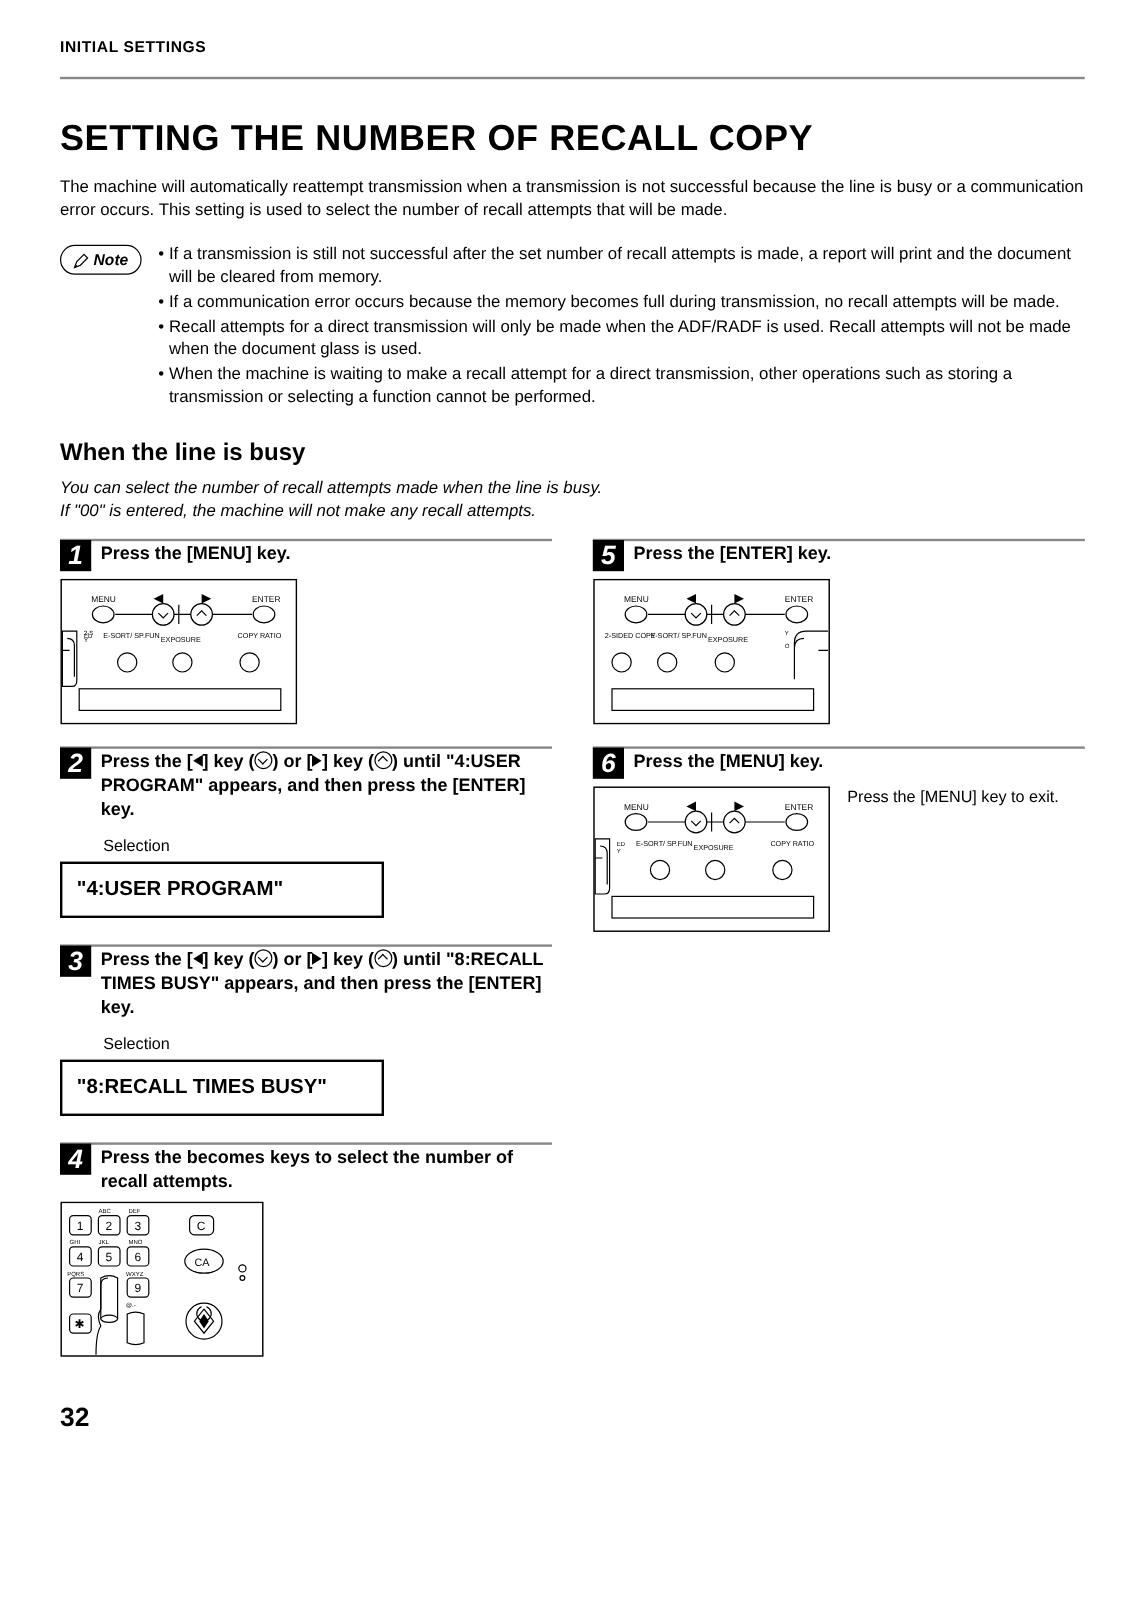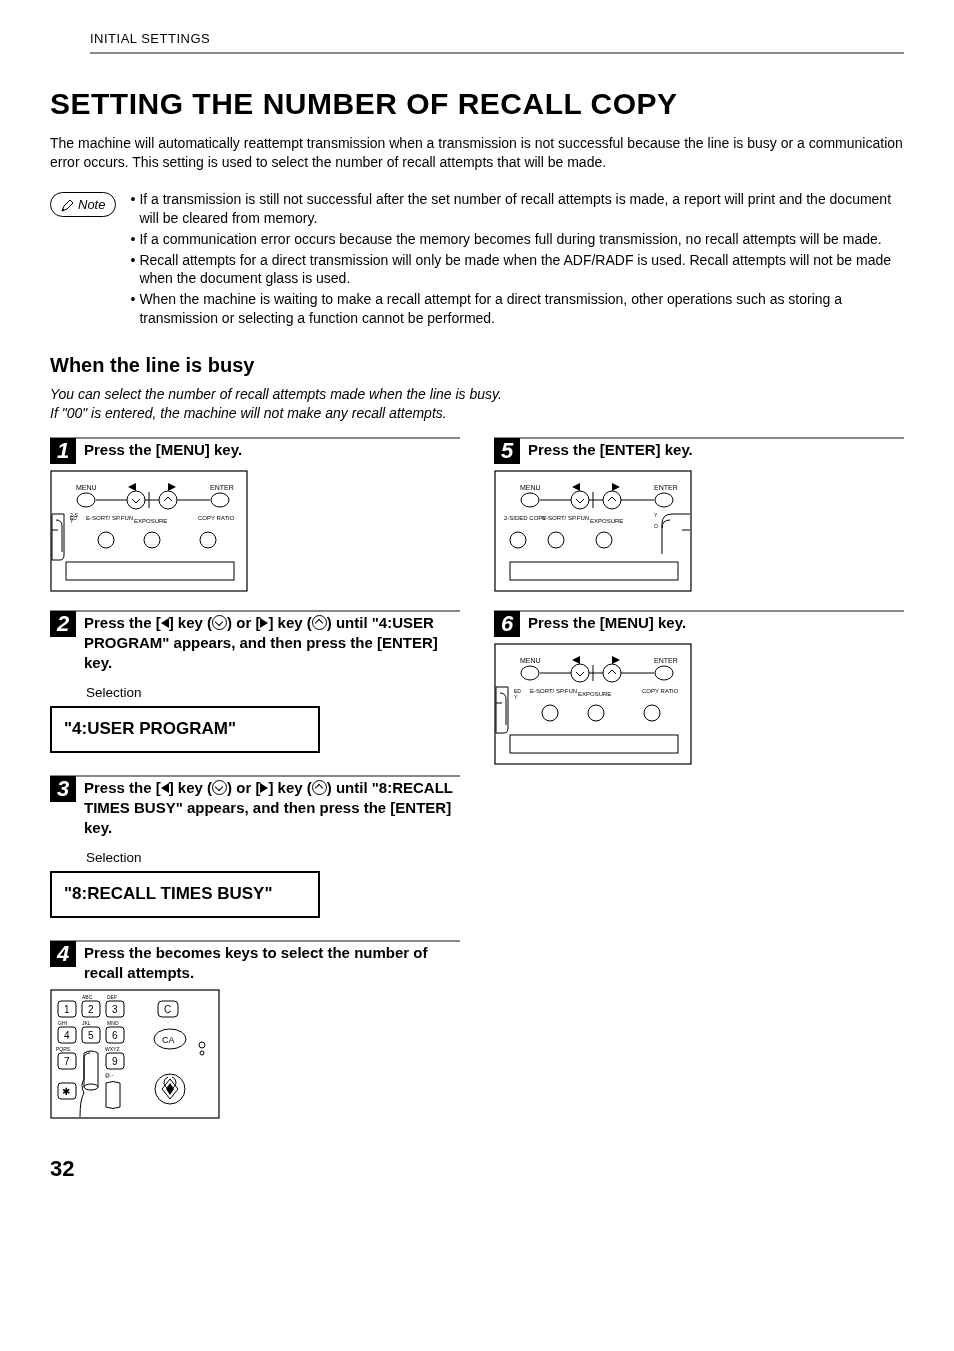--- a/index.html
+++ b/index.html
@@ -7,46 +7,45 @@
     background: #fff;
     margin: 0;
     padding: 30px 50px 30px 50px;
     width: 854px;
     color: #000;
     font-size: 14px;
     line-height: 1.35;
   }
   .topbar {
     border-bottom: 2px solid #888;
-    padding-bottom: 4px;
+    padding-bottom: 16px;
     margin-bottom: 30px;
-    font-weight: normal;
+    font-weight: bold;
     letter-spacing: 0.5px;
     font-size: 13px;
-    margin-left: 40px;
   }
   h1 {
     font-size: 30px;
     font-weight: bold;
     margin: 0 0 10px 0;
     letter-spacing: 0.5px;
   }
   .intro {
     margin-bottom: 18px;
   }
   .note-row {
     display: flex;
     align-items: flex-start;
     margin-bottom: 22px;
   }
   .note-badge {
     border: 1.5px solid #000;
     border-radius: 14px;
     padding: 3px 10px;
-    font-weight: normal;
+    font-weight: bold;
     font-style: italic;
     display: flex;
     align-items: center;
     margin-right: 14px;
     margin-top: 2px;
     font-size: 13px;
   }
   .note-badge svg { margin-right: 3px; }
   .bullets { flex: 1; }
   .bullets .b {
@@ -408,18 +407,19 @@
           <text x="36" y="50" font-size="6" style="white-space:pre">E-SORT/
 SP.FUN</text>
           <text x="84" y="53" font-size="6">EXPOSURE</text>
           <text x="148" y="50" font-size="6" style="white-space:pre">COPY
 RATIO</text>
           <use href="#btn-circ" transform="translate(56,70)"></use>
           <use href="#btn-circ" transform="translate(102,70)"></use>
           <use href="#btn-circ" transform="translate(158,70)"></use>
         </svg>
       </div>
+      <div class="txt">Press the [MENU] key to exit.</div>
     </div>
 
   </div>
 </div>
 
 <div class="page-num">32</div>
 
 </body></html>

